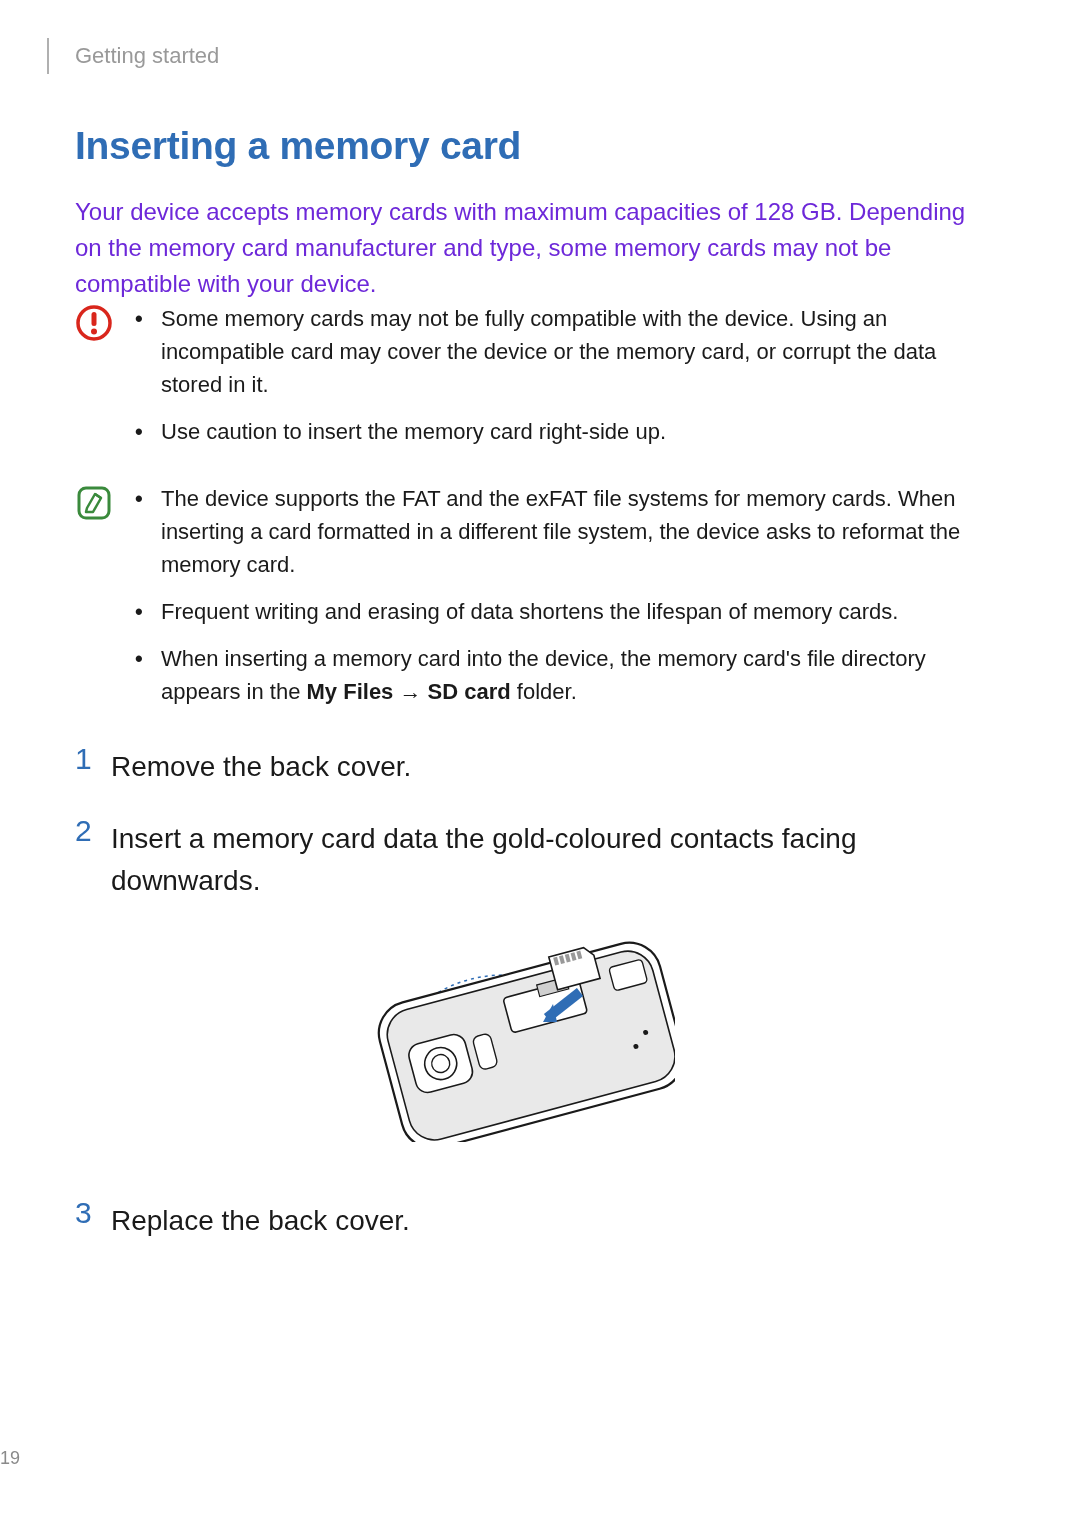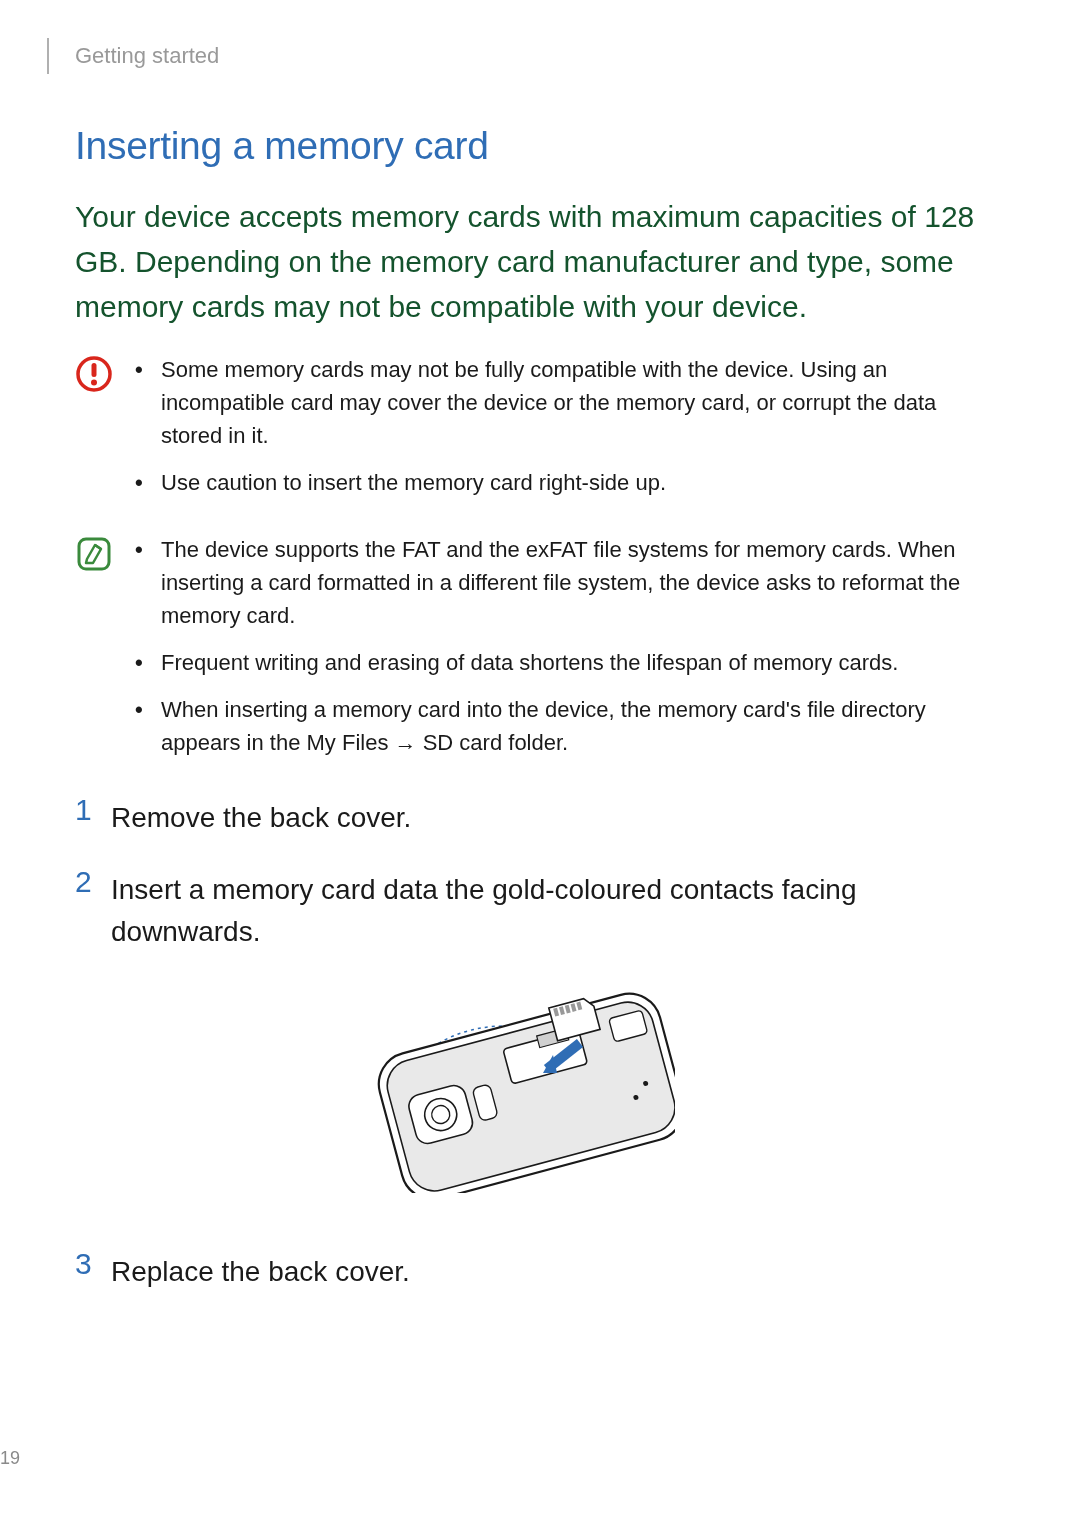--- a/index.html
+++ b/index.html
@@ -26,30 +26,29 @@
       margin-left: -28px;
       margin-right: 26px;
     }
     .section-header {
       font-size: 22px;
       color: #999;
       font-weight: 400;
     }
     .title {
       font-size: 39px;
-      font-weight: 400;
+      font-weight: 700;
       color: #2f6db5;
       margin-bottom: 26px;
       letter-spacing: -0.3px;
     }
     .intro {
-      font-size: 30px;
-      line-height: 1.5;
-      color: #14532d;
-      margin-bottom: 24px;
+      font-size: 24px;
+      line-height: 1.5;
+      color: #6d28d9;
     }
     .callout {
       display: flex;
       align-items: flex-start;
       margin-bottom: 20px;
     }
     .callout-icon {
       flex: 0 0 auto;
       width: 60px;
       padding-top: 2px;
@@ -86,21 +85,21 @@
       font-weight: 400;
       color: #2f6db5;
       line-height: 1.1;
     }
     .step-text {
       flex: 1;
       font-size: 28px;
       line-height: 1.5;
       padding-top: 4px;
     }
-    .bold { font-weight: 400; }
+    .bold { font-weight: 700; }
     .arrow { font-family: Arial, sans-serif; }
     .image-wrap {
       text-align: center;
       margin: 30px 0 50px 0;
     }
     .image-wrap svg { display: inline-block; }
     .page-num {
       position: absolute;
       bottom: 58px;
       left: 0;

